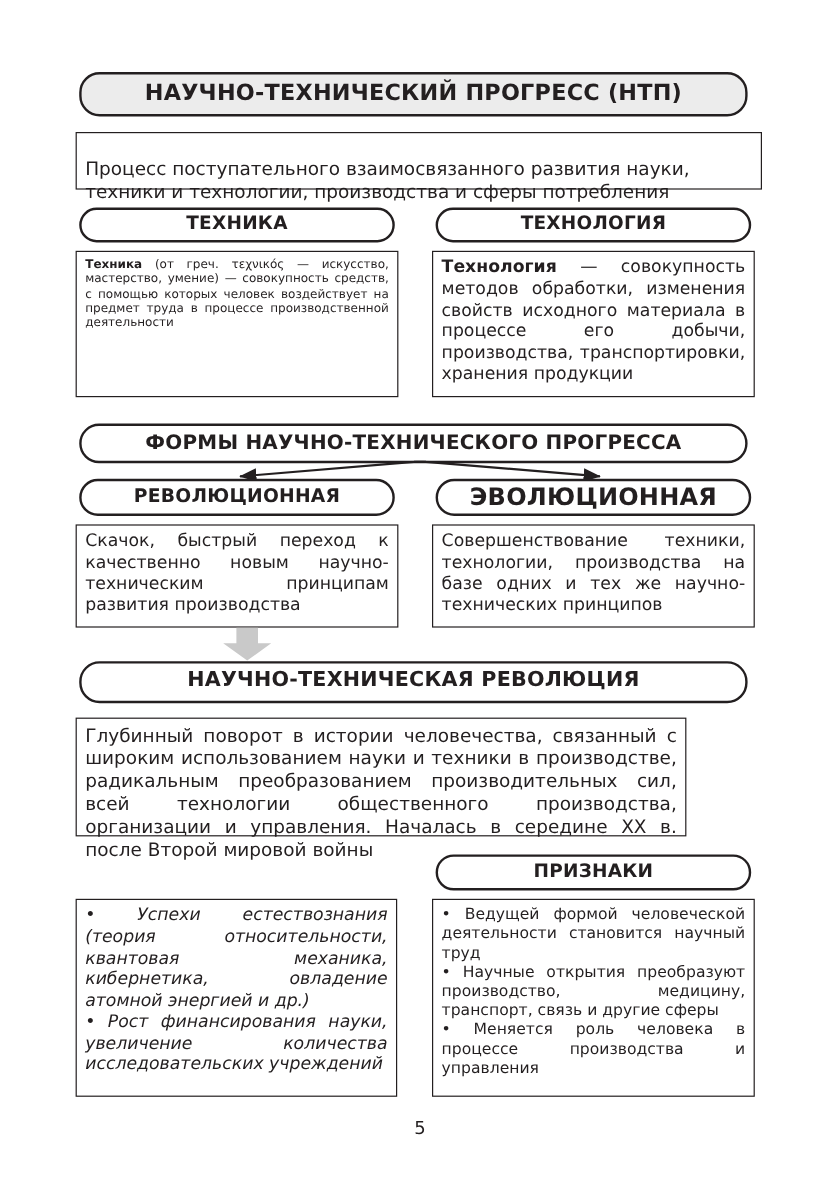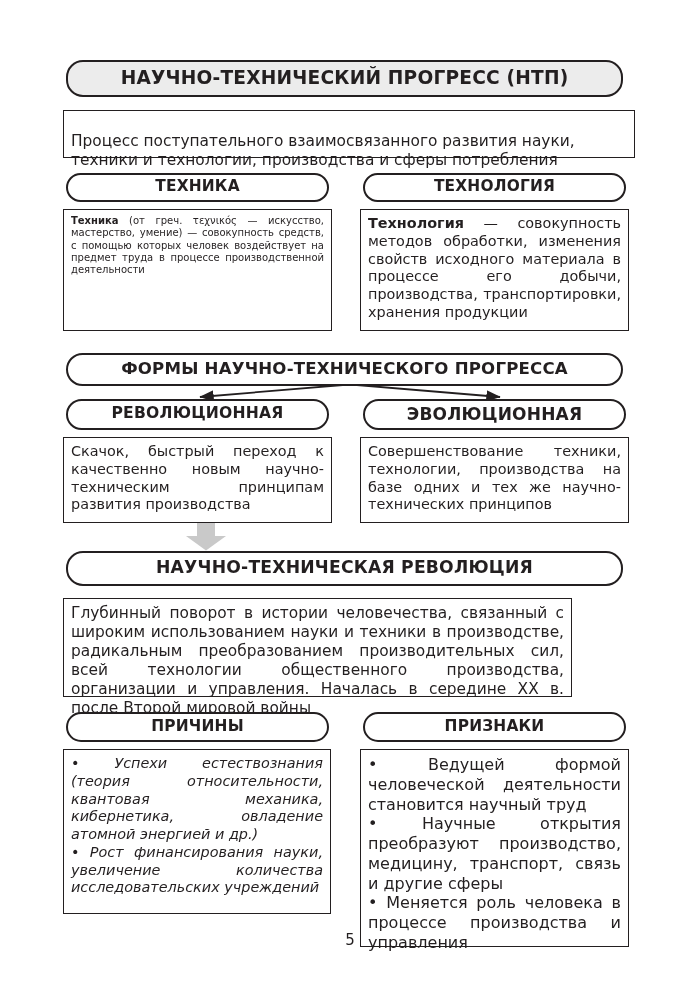--- a/index.html
+++ b/index.html
@@ -99,21 +99,21 @@
     font-size: 16.6px;
     justify-content: center;
   }
 
   #revol-pill {
     left: 66px; top: 399px; width: 263px; height: 31px;
     font-size: 15.6px;
   }
   #evol-pill {
     left: 363px; top: 399px; width: 263px; height: 31px;
-    font-size: 17px;
+    font-size: 20px;
   }
 
   #revol-box {
     left: 63px; top: 437px; width: 269px; height: 86px;
     font-size: 14.4px;
   }
   #evol-box {
     left: 360px; top: 437px; width: 269px; height: 86px;
     font-size: 14.4px;
   }
@@ -136,22 +136,22 @@
     left: 363px; top: 712px; width: 263px; height: 30px;
     font-size: 15.4px;
   }
 
   #prichiny-box {
     left: 63px; top: 749px; width: 268px; height: 165px;
     font-size: 14.4px;
     font-style: italic;
   }
   #priznaki-box {
-    left: 360px; top: 749px; width: 269px; height: 198px;
-    font-size: 16px;
+    left: 360px; top: 749px; width: 269px; height: 165px;
+    font-size: 13px;
   }
 
   
 
   #fork-arrows {
     position: absolute;
     left: 130px; top: 384px;
     width: 440px; height: 20px;
   }
 
@@ -232,23 +232,20 @@
   </svg>
 
   <div class="pill" id="ntr-pill">
     <span class="pill-label">НАУЧНО-ТЕХНИЧЕСКАЯ РЕВОЛЮЦИЯ</span>
   </div>
 
   <div class="box just" id="ntr-desc">
     <p>Глубинный поворот в истории человечества, связанный с широким использованием науки и техники в производстве, радикальным преобразованием производительных сил, всей технологии общественного производства, организации и управления. Началась в середине XX в. после Второй мировой войны</p>
   </div>
 
-  <div class="pill" id="prichiny-pill">
-    <span class="pill-label">ПРИЧИНЫ</span>
-  </div>
   <div class="pill" id="priznaki-pill">
     <span class="pill-label">ПРИЗНАКИ</span>
   </div>
 
   <div class="box just" id="prichiny-box">
     <p>• Успехи естествознания (теория относительности, квантовая механика, кибернетика, овладение атомной энергией и др.)</p>
     <p>• Рост финансирования науки, увеличение количества исследовательских учреждений</p>
   </div>
   <div class="box just" id="priznaki-box">
     <p>• Ведущей формой человеческой деятельности становится научный труд</p>

